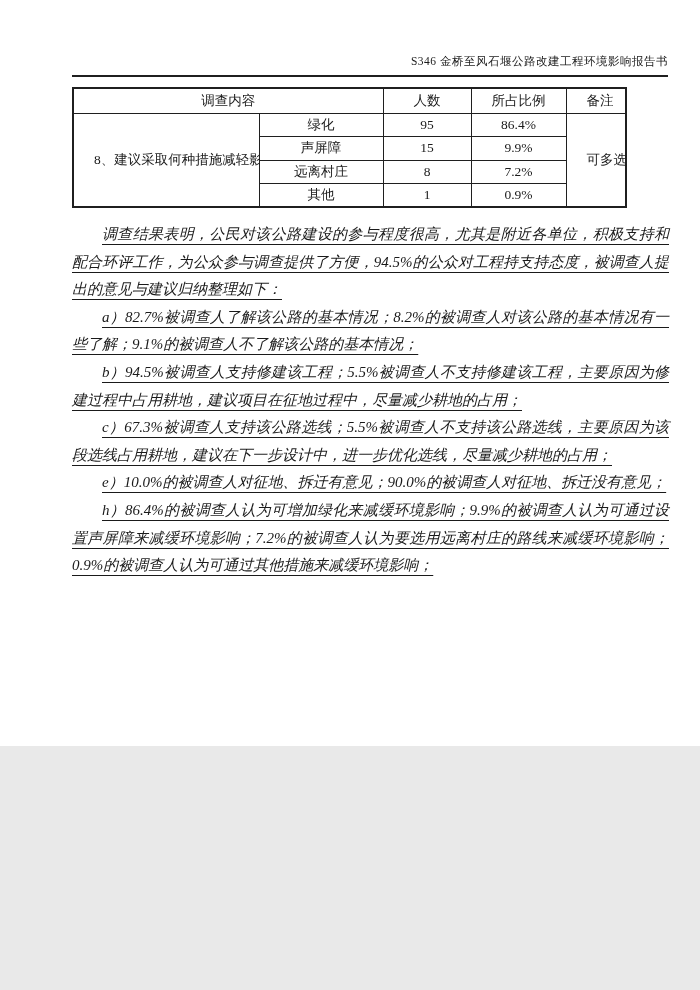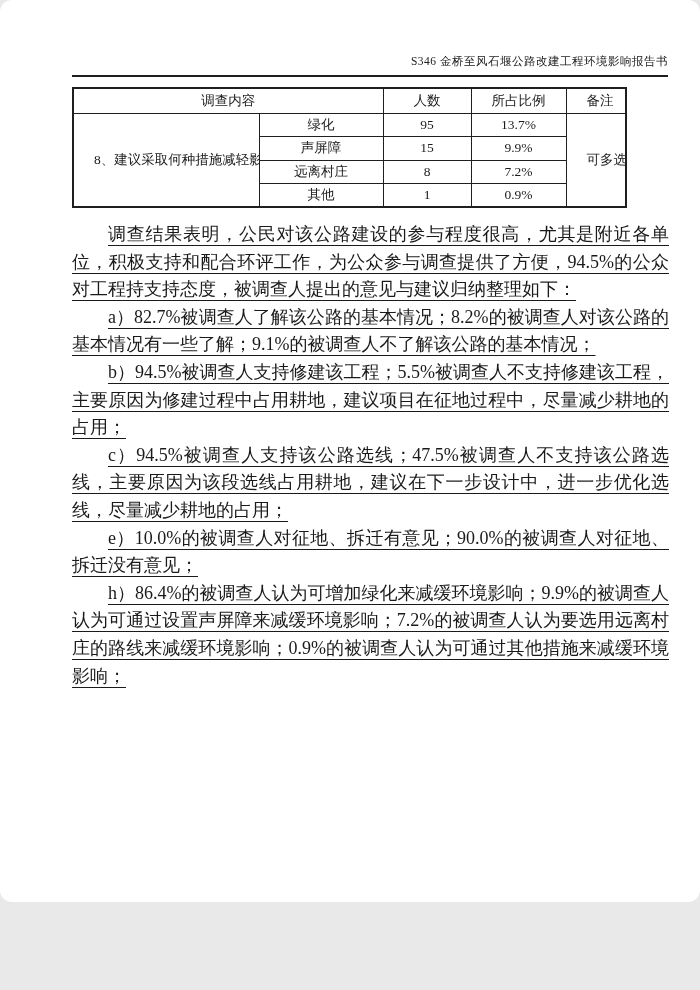--- a/index.html
+++ b/index.html
@@ -3,27 +3,26 @@
 <meta charset="utf-8">
 <style>
   html, body {
     margin: 0;
     padding: 0;
     background: #e9e9e9;
   }
   .page {
     position: relative;
     width: 700px;
-    height: 902px;
+    height: 746px;
     margin: 0 auto;
     background: #ffffff;
     font-family: "Liberation Serif", "DejaVu Serif", serif;
     color: #1a1a1a;
     overflow: hidden;
-    border-radius: 12px;
   }
   
   .header {
     position: absolute;
     top: 54px;
     left: 72px;
     width: 596px;
     text-align: right;
     font-size: 11.5px;
     letter-spacing: 0.5px;
@@ -59,24 +58,25 @@
   .col-opt { width: 124px; }
   .col-num { width: 88px; }
   .col-pct { width: 95px; }
   .col-rem { width: 60px; }
   
   .body-text {
     position: absolute;
     top: 221px;
     left: 72px;
     width: 597px;
-    font-size: 18px;
+    font-size: 15px;
     line-height: 27.6px;
     text-align: justify;
     text-justify: inter-character;
+    font-style: italic;
   }
   .body-text p {
     margin: 0;
     text-indent: 2em;
     text-decoration-line: underline;
     text-decoration-thickness: 1px;
     text-underline-offset: 4.5px;
     text-decoration-skip-ink: none;
   }
   
@@ -113,21 +113,21 @@
         <th>人数</th>
         <th>所占比例</th>
         <th>备注</th>
       </tr>
     </thead>
     <tbody>
       <tr>
         <td rowspan="4">8、建议采取何种措施减轻影响</td>
         <td>绿化</td>
         <td>95</td>
-        <td>13.7%</td>
+        <td>86.4%</td>
         <td rowspan="4">可多选</td>
       </tr>
       <tr>
         <td>声屏障</td>
         <td>15</td>
         <td>9.9%</td>
       </tr>
       <tr>
         <td>远离村庄</td>
         <td>8</td>
@@ -138,21 +138,21 @@
         <td>1</td>
         <td>0.9%</td>
       </tr>
     </tbody>
   </table>
 
   <div class="body-text">
     <p>调查结果表明，公民对该公路建设的参与程度很高，尤其是附近各单位，积极支持和配合环评工作，为公众参与调查提供了方便，94.5%的公众对工程持支持态度，被调查人提出的意见与建议归纳整理如下：</p>
     <p>a）82.7%被调查人了解该公路的基本情况；8.2%的被调查人对该公路的基本情况有一些了解；9.1%的被调查人不了解该公路的基本情况；</p>
     <p>b）94.5%被调查人支持修建该工程；5.5%被调查人不支持修建该工程，主要原因为修建过程中占用耕地，建议项目在征地过程中，尽量减少耕地的占用；</p>
-    <p>c）94.5%被调查人支持该公路选线；47.5%被调查人不支持该公路选线，主要原因为该段选线占用耕地，建议在下一步设计中，进一步优化选线，尽量减少耕地的占用；</p>
+    <p>c）67.3%被调查人支持该公路选线；5.5%被调查人不支持该公路选线，主要原因为该段选线占用耕地，建议在下一步设计中，进一步优化选线，尽量减少耕地的占用；</p>
     <p>e）10.0%的被调查人对征地、拆迁有意见；90.0%的被调查人对征地、拆迁没有意见；</p>
     <p>h）86.4%的被调查人认为可增加绿化来减缓环境影响；9.9%的被调查人认为可通过设置声屏障来减缓环境影响；7.2%的被调查人认为要选用远离村庄的路线来减缓环境影响；0.9%的被调查人认为可通过其他措施来减缓环境影响；</p>
   </div>
 
   <div class="footer">
     <span>206</span>
   </div>
 
 </div>
 

